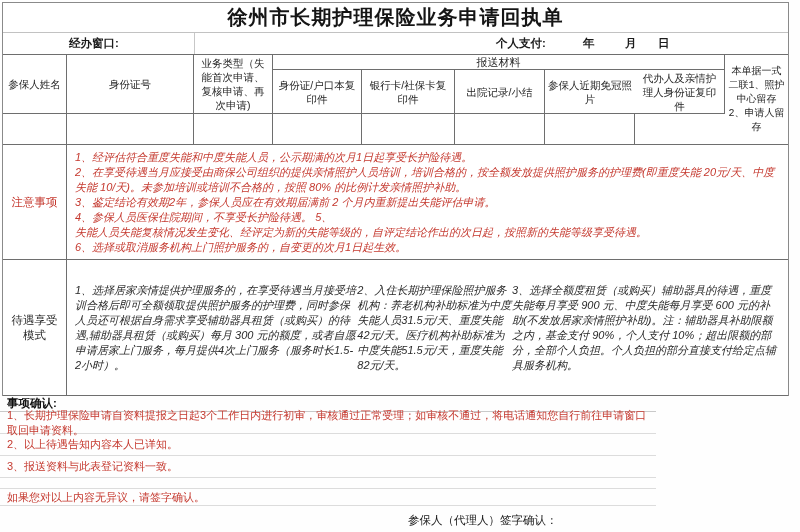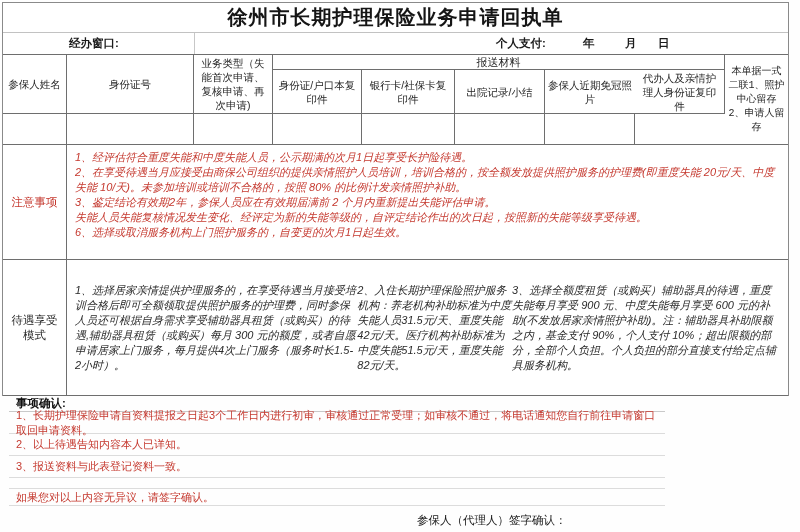--- a/index.html
+++ b/index.html
@@ -31,21 +31,21 @@
   .labelcell{font-size:11.5px;line-height:15px;padding:2px 8px;}
   .red{color:#c5392f;}
   .content{grid-column:2/10;border-right:none;display:block;text-align:left;
     font-size:11px;line-height:15px;padding:5px 8px 4px 8px;}
   .content .ln{display:block;font-style:italic;}
   .flexline{display:flex;justify-content:space-between;}
   .benefit-content{display:flex;flex-direction:row;justify-content:center;color:#2a2a2a;}
   .benefit-content .ln{margin:2.5px 0;}
 
   
-  .bottom{position:absolute;left:0;top:395px;width:656px;padding-left:9px;}
+  .bottom{position:absolute;left:0;top:395px;width:656px;}
   .brow{box-sizing:border-box;padding-left:7px;display:flex;align-items:center;
     font-size:11px;border-bottom:1px solid #dcdcdc;}
   .b-head{height:17px;font-size:11.5px;font-weight:bold;color:#111;border-bottom-color:#c9c9c9;}
   .b-item{height:22px;}
   .b-gap{height:11px;}
   .b-prompt{height:17px;}
   .b-sign{height:26px;border-bottom:none;color:#1c1c1c;padding-left:408px;font-size:11.5px;align-items:flex-end;padding-bottom:4px;}
 
   .corner-marker{position:absolute;left:8px;top:9px;width:6px;height:6px;background:#c5392f;opacity:.8;}
 </style>
@@ -89,20 +89,24 @@
       <div class="g" style="grid-column:5;grid-row:3"></div>
       <div class="g" style="grid-column:6;grid-row:3"></div>
       <div class="g" style="grid-column:7;grid-row:3"></div>
       <div class="g" style="grid-column:8;grid-row:3"></div>
 
       <div class="g labelcell red" style="grid-column:1;grid-row:4">注意事项</div>
       <div class="g content red" style="grid-row:4">
         <span class="ln">1、经评估符合重度失能和中度失能人员，公示期满的次月1日起享受长护险待遇。</span>
         <span class="ln">2、在享受待遇当月应接受由商保公司组织的提供亲情照护人员培训，培训合格的，按全额发放提供照护服务的护理费(即重度失能 20元/天、中度失能 10/天)。未参加培训或培训不合格的，按照 80% 的比例计发亲情照护补助。</span>
         <span class="ln">3、鉴定结论有效期2年，参保人员应在有效期届满前 2 个月内重新提出失能评估申请。</span>
+        <span class="ln flexline">
+          <span>4、参保人员医保住院期间，不享受长护险待遇。</span>
+          <span>5、</span>
+        </span>
         <span class="ln">失能人员失能复核情况发生变化、经评定为新的失能等级的，自评定结论作出的次日起，按照新的失能等级享受待遇。</span>
         <span class="ln">6、选择或取消服务机构上门照护服务的，自变更的次月1日起生效。</span>
       </div>
 
       <div class="g labelcell" style="grid-column:1;grid-row:5">待遇享受模式</div>
       <div class="g content benefit-content" style="grid-row:5">
         <span class="ln">1、选择居家亲情提供护理服务的，在享受待遇当月接受培训合格后即可全额领取提供照护服务的护理费，同时参保人员还可根据自身需求享受辅助器具租赁（或购买）的待遇,辅助器具租赁（或购买）每月 300 元的额度，或者自愿申请居家上门服务，每月提供4次上门服务（服务时长1.5-2小时）。</span>
         <span class="ln">2、入住长期护理保险照护服务机构：养老机构补助标准为中度失能人员31.5元/天、重度失能42元/天。医疗机构补助标准为中度失能51.5元/天，重度失能82元/天。</span>
         <span class="ln">3、选择全额度租赁（或购买）辅助器具的待遇，重度失能每月享受 900 元、中度失能每月享受 600 元的补助(不发放居家亲情照护补助)。注：辅助器具补助限额之内，基金支付 90%，个人支付 10%；超出限额的部分，全部个人负担。个人负担的部分直接支付给定点辅具服务机构。</span>
       </div>

